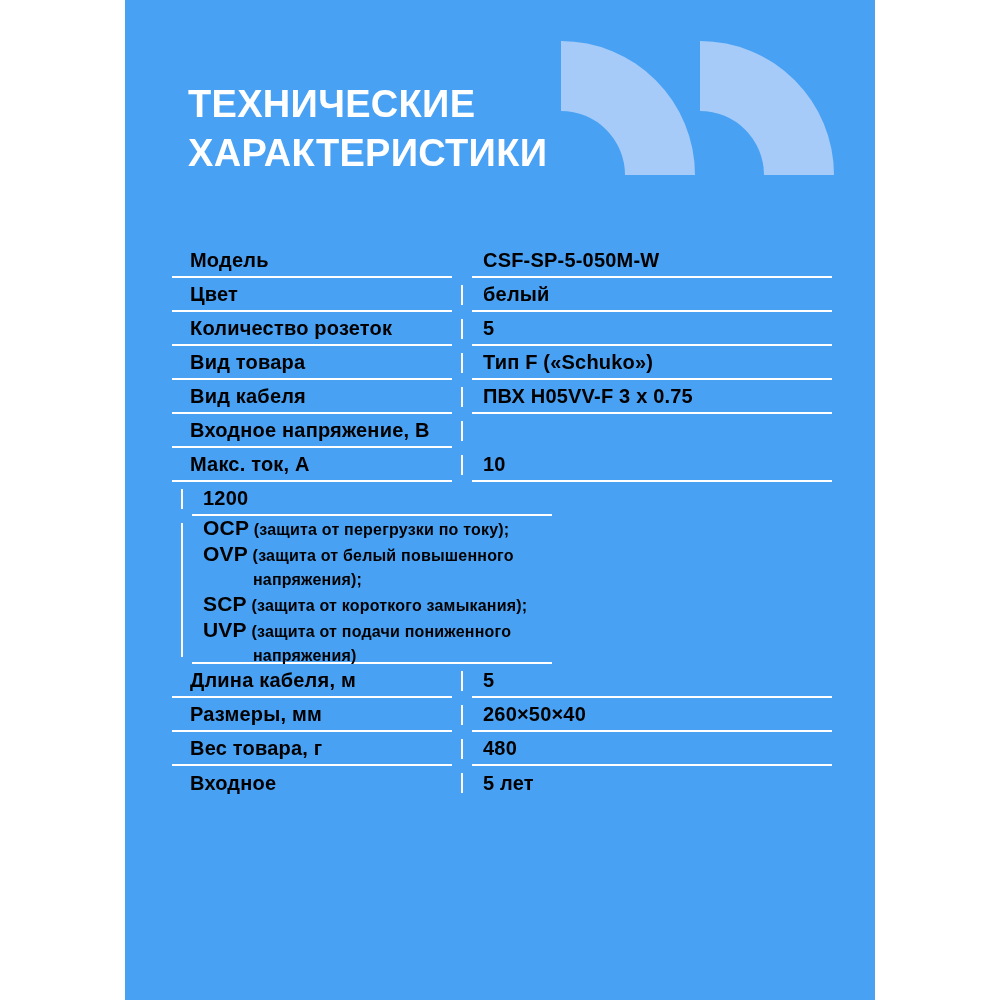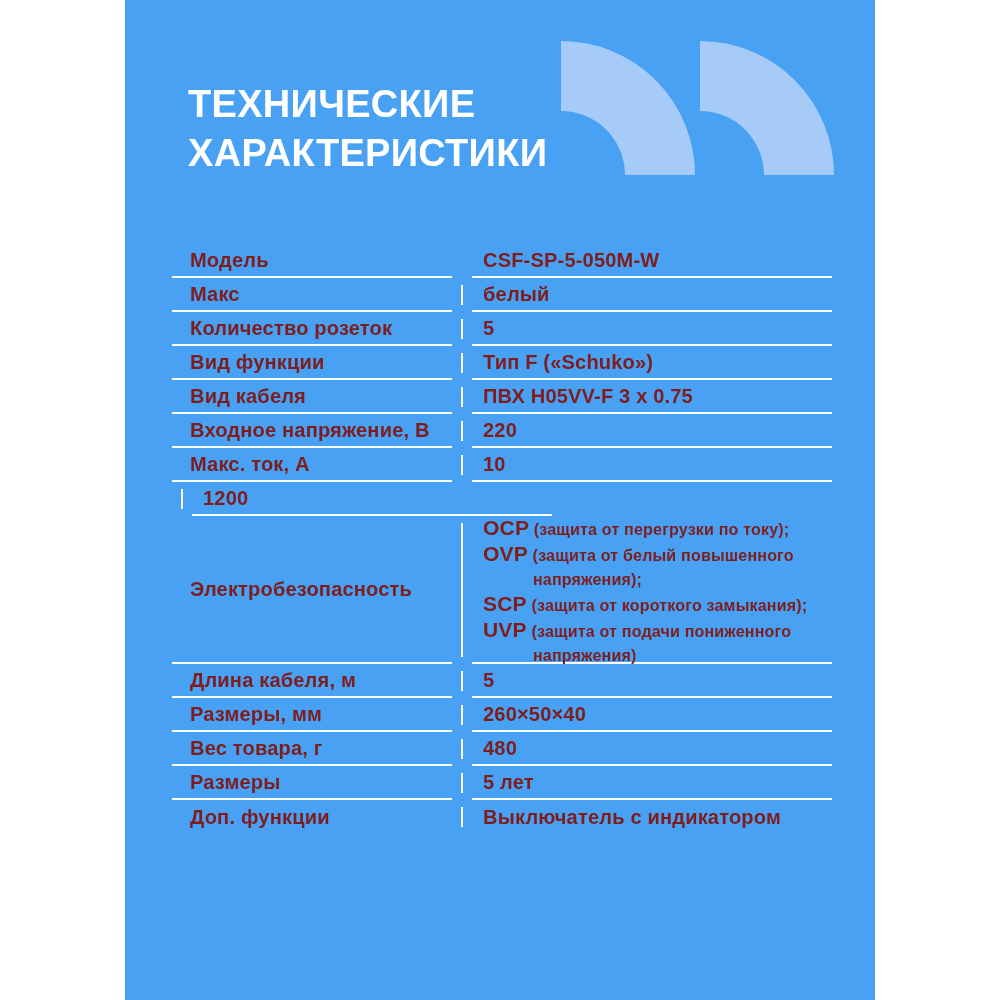--- a/index.html
+++ b/index.html
@@ -2,21 +2,21 @@
 <html><head>
 <meta charset="utf-8">
 <style>
   html,body { margin:0; padding:0; background:#ffffff; }
   body { width:1000px; height:1000px; font-family:"Liberation Sans", sans-serif; }
   .canvas { position:relative; width:1000px; height:1000px; background:#ffffff; overflow:hidden; }
   .panel { position:absolute; left:125px; top:0; width:750px; height:1000px; }
   .title { position:absolute; left:63px; top:80px; font-size:38px; font-weight:700;
            line-height:49px; color:#ffffff; letter-spacing:0.3px; }
   .quotes { position:absolute; left:436px; top:40px; }
-  .spec-table { position:absolute; left:47px; top:244px; width:660px; color:#7f1d1d; }
+  .spec-table { position:absolute; left:47px; top:244px; width:660px; color:#000000; }
   .row { display:flex; min-height:34px; }
   .cell { box-sizing:border-box; display:flex; align-items:center;
           font-size:20px; font-weight:700; letter-spacing:0.2px; }
   .row:not(:last-child) .cell { border-bottom:2px solid #ffffff; }
   .cell-l { width:280px; padding-left:18px; }
   .gap { width:20px; display:flex; justify-content:center; align-items:center; }
   .cell-r { width:360px; padding-left:11px; }
   .bar { width:2px; height:20px; background:#ffffff; }
   .row:first-child .bar { display:none; }
   .row.tall { height:148px; }
@@ -48,21 +48,21 @@
           <div class="cell cell-l">
             <span>Модель</span>
           </div>
           <div class="gap"></div>
           <div class="cell cell-r">
             <span>CSF-SP-5-050M-W</span>
           </div>
         </div>
         <div class="row">
           <div class="cell cell-l">
-            <span>Макс</span>
+            <span>Цвет</span>
           </div>
           <div class="gap">
             <span class="bar"></span>
           </div>
           <div class="cell cell-r">
             <span>белый</span>
           </div>
         </div>
         <div class="row">
           <div class="cell cell-l">
@@ -70,21 +70,21 @@
           </div>
           <div class="gap">
             <span class="bar"></span>
           </div>
           <div class="cell cell-r">
             <span>5</span>
           </div>
         </div>
         <div class="row">
           <div class="cell cell-l">
-            <span>Вид функции</span>
+            <span>Вид товара</span>
           </div>
           <div class="gap">
             <span class="bar"></span>
           </div>
           <div class="cell cell-r">
             <span>Тип F («Schuko»)</span>
           </div>
         </div>
         <div class="row">
           <div class="cell cell-l">
@@ -97,23 +97,20 @@
             <span>ПВХ H05VV-F 3 x 0.75</span>
           </div>
         </div>
         <div class="row">
           <div class="cell cell-l">
             <span>Входное напряжение, В</span>
           </div>
           <div class="gap">
             <span class="bar"></span>
           </div>
-          <div class="cell cell-r">
-            <span>220</span>
-          </div>
         </div>
         <div class="row">
           <div class="cell cell-l">
             <span>Макс. ток, А</span>
           </div>
           <div class="gap">
             <span class="bar"></span>
           </div>
           <div class="cell cell-r">
             <span>10</span>
@@ -121,23 +118,20 @@
         </div>
         <div class="row">
           <div class="gap">
             <span class="bar"></span>
           </div>
           <div class="cell cell-r">
             <span>1200</span>
           </div>
         </div>
         <div class="row tall">
-          <div class="cell cell-l">
-            <span>Электробезопасность</span>
-          </div>
           <div class="gap">
             <span class="bar"></span>
           </div>
           <div class="cell cell-r">
             <div class="prot"><span class="prot-acr">OCP</span> <span class="prot-desc">(защита от перегрузки по току);</span></div>
             <div class="prot"><span class="prot-acr">OVP</span> <span class="prot-desc">(защита от белый повышенного напряжения);</span></div>
             <div class="prot"><span class="prot-acr">SCP</span> <span class="prot-desc">(защита от короткого замыкания);</span></div>
             <div class="prot"><span class="prot-acr">UVP</span> <span class="prot-desc">(защита от подачи пониженного напряжения)</span></div>
           </div>
         </div>
@@ -169,36 +163,25 @@
           </div>
           <div class="gap">
             <span class="bar"></span>
           </div>
           <div class="cell cell-r">
             <span>480</span>
           </div>
         </div>
         <div class="row">
           <div class="cell cell-l">
-            <span>Размеры</span>
+            <span>Входное</span>
           </div>
           <div class="gap">
             <span class="bar"></span>
           </div>
           <div class="cell cell-r">
             <span>5 лет</span>
           </div>
         </div>
-        <div class="row">
-          <div class="cell cell-l">
-            <span>Доп. функции</span>
-          </div>
-          <div class="gap">
-            <span class="bar"></span>
-          </div>
-          <div class="cell cell-r">
-            <span>Выключатель с индикатором</span>
-          </div>
-        </div>
       </div>
 
   </div>
 </div>
 
 </body></html>

